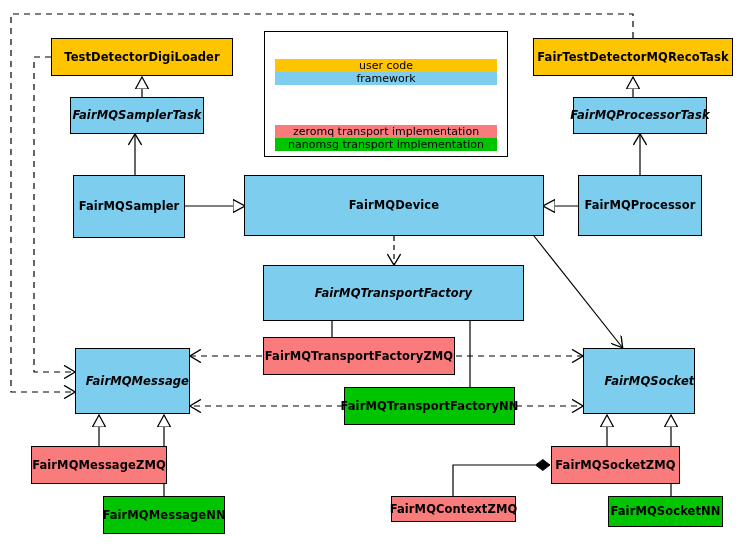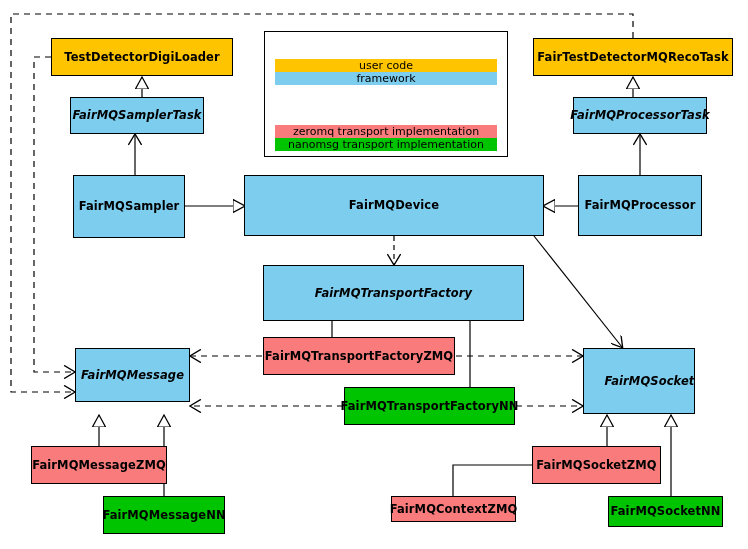--- a/index.html
+++ b/index.html
@@ -164,33 +164,33 @@
       </div>
       <div class="node abstract" style="left: 263px; top: 265px; width: 261px; height: 56px; background: rgb(125, 205, 239);">
         <span>FairMQTransportFactory</span>
       </div>
       <div class="node" style="left: 263px; top: 337px; width: 192px; height: 38px; background: rgb(250, 123, 123);">
         <span>FairMQTransportFactoryZMQ</span>
       </div>
       <div class="node" style="left: 344px; top: 387px; width: 171px; height: 38px; background: rgb(0, 196, 0);">
         <span>FairMQTransportFactoryNN</span>
       </div>
-      <div class="node abstract" style="left: 75px; top: 348px; width: 115px; height: 54px; background: rgb(125, 205, 239);">
+      <div class="node abstract" style="left: 75px; top: 348px; width: 115px; height: 66px; background: rgb(125, 205, 239); justify-content: flex-end;">
         <span>FairMQMessage</span>
       </div>
       <div class="node abstract" style="left: 583px; top: 348px; width: 112px; height: 66px; background: rgb(125, 205, 239); padding-left: 21px;">
         <span>FairMQSocket</span>
       </div>
       <div class="node" style="left: 31px; top: 446px; width: 136px; height: 38px; background: rgb(250, 123, 123);">
         <span>FairMQMessageZMQ</span>
       </div>
       <div class="node" style="left: 103px; top: 496px; width: 122px; height: 38px; background: rgb(0, 196, 0);">
         <span>FairMQMessageNN</span>
       </div>
-      <div class="node" style="left: 532px; top: 446px; width: 129px; height: 38px; background: rgb(250, 123, 123);">
+      <div class="node" style="left: 551px; top: 446px; width: 129px; height: 38px; background: rgb(250, 123, 123);">
         <span>FairMQSocketZMQ</span>
       </div>
       <div class="node" style="left: 391px; top: 496px; width: 125px; height: 26px; background: rgb(250, 123, 123);">
         <span>FairMQContextZMQ</span>
       </div>
       <div class="node" style="left: 608px; top: 496px; width: 115px; height: 31px; background: rgb(0, 196, 0);">
         <span>FairMQSocketNN</span>
       </div>
     </div>
 

